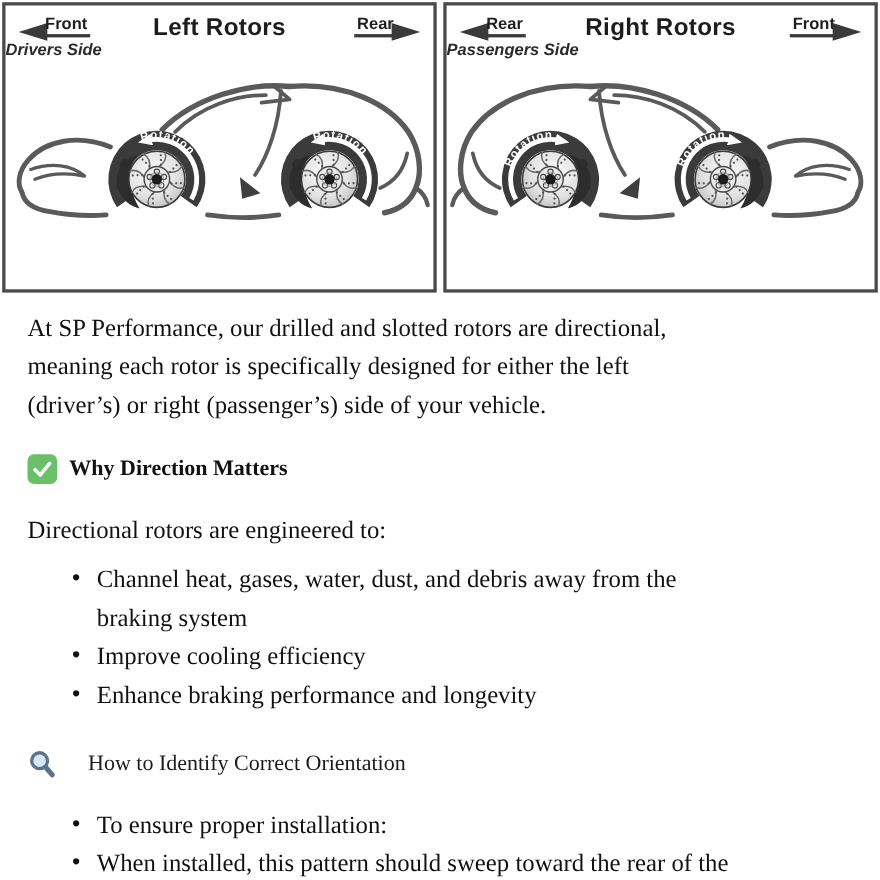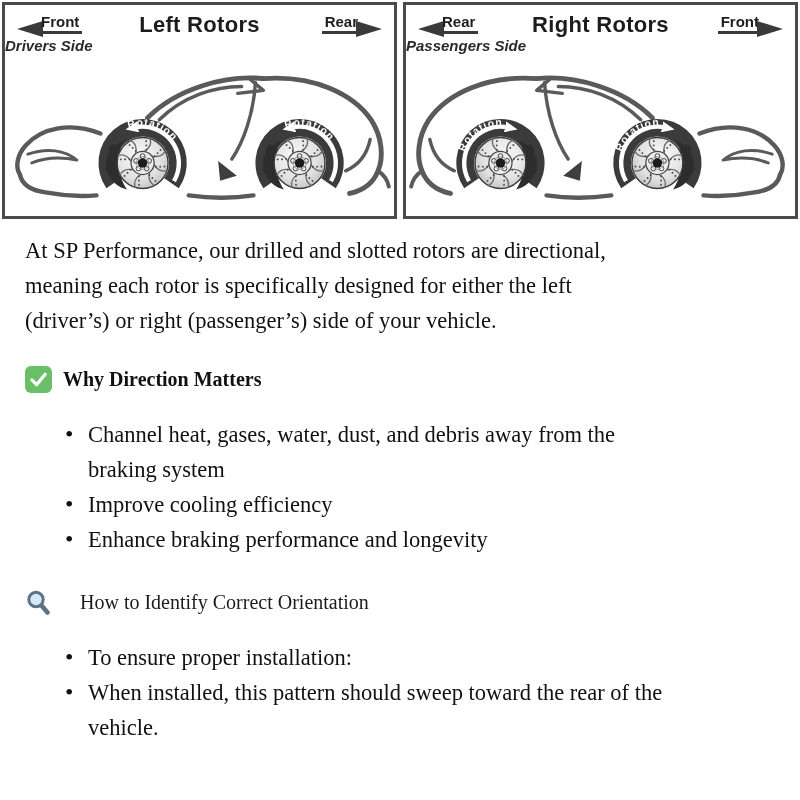--- a/index.html
+++ b/index.html
@@ -5,21 +5,21 @@
   :root{
     --border-dark:#4a4a4a; --sketch-gray:#5a5a5a; --arch-dark:#3b3b3b;
     --text-black:#111111; --check-green:#6abf69; --lens-blue:#d4e8f8; --rim-gray:#5d7287;
   }
   *{box-sizing:border-box;}
   html,body{margin:0;padding:0;background:#fff;}
   body{width:800px;height:800px;overflow:hidden;font-family:"Liberation Serif",serif;color:var(--text-black);}
 
   
   .diagram{display:flex;gap:6px;padding:2px 2px 0 2px;}
-  .panel{flex:1;border:3px solid var(--border-dark);background:#fff;height:217px;position:relative;overflow:hidden;}
+  .panel{flex:1;border:3px solid var(--border-dark);background:#fff;height:264px;position:relative;overflow:hidden;}
   .panel-header{position:relative;height:54px;padding-top:6px;font-family:"Liberation Sans",sans-serif;}
   .panel-title{text-align:center;font-weight:bold;font-size:22px;line-height:27px;color:#1c1c1c;letter-spacing:.3px;}
   .panel-subtitle{font-style:italic;font-weight:bold;font-size:15px;line-height:16px;color:#2a2a2a;}
   .dir-label{position:absolute;top:8px;display:flex;align-items:flex-end;font-weight:bold;font-size:15px;color:#1e1e1e;}
   .dir-left{left:12px;} .dir-right{right:12px;}
   .dir-text{border-bottom:3px solid #3a3a3a;padding:0 3px 1px 3px;line-height:17px;}
   .tri{width:0;height:0;border-top:8px solid transparent;border-bottom:8px solid transparent;}
   .tri-left{border-right:26px solid #3a3a3a;margin-right:-5px;margin-bottom:-3px;}
   .tri-right{border-left:26px solid #3a3a3a;margin-left:-5px;margin-bottom:-3px;}
   .car-svg{display:block;width:100%;height:155px;}
@@ -205,20 +205,21 @@
 
   <div class="sec-heading">
     <span class="check-badge">
       <svg width="19" height="19" viewBox="0 0 20 20">
           <path d="M3 10.5 L8 15.5 L17 4.5" fill="none" stroke="#ffffff" stroke-width="3.4" stroke-linecap="round" stroke-linejoin="round"></path>
         </svg>
     </span>
     <span>Why Direction Matters</span>
   </div>
 
+  <p class="lead">Directional rotors are engineered to:</p>
 
   <ul class="blist">
     <li><span class="li-text">Channel heat, gases, water, dust, and debris away from the
 braking system</span></li>
     <li><span class="li-text">Improve cooling efficiency</span></li>
     <li><span class="li-text">Enhance braking performance and longevity</span></li>
   </ul>
 
   <div class="sec-heading regular">
     <svg class="mag-icon" viewBox="0 0 27 27">

